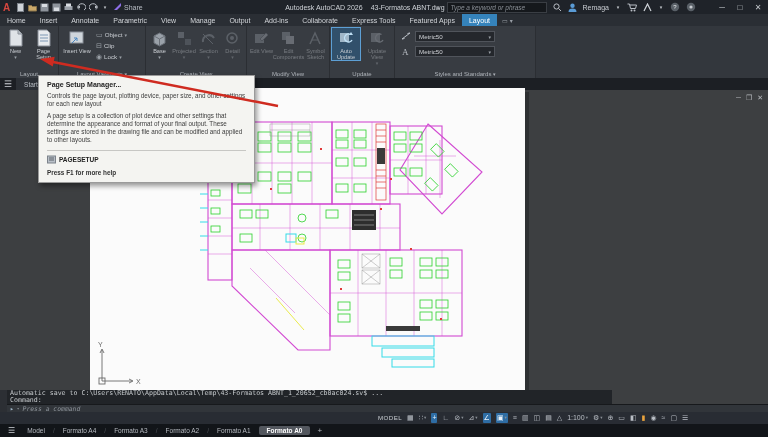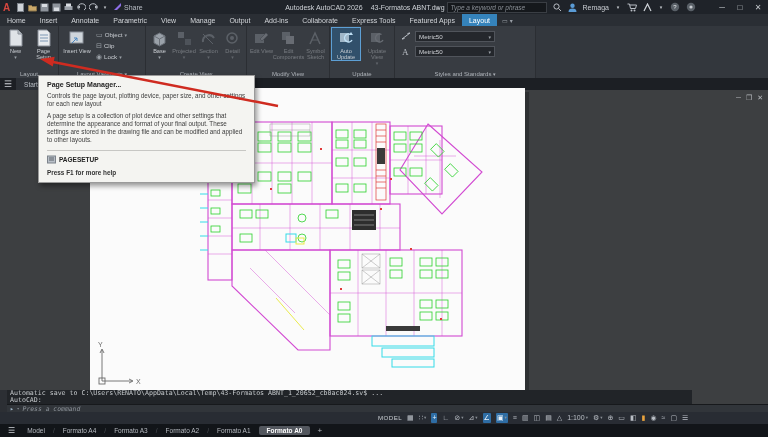--- a/index.html
+++ b/index.html
@@ -62,21 +62,21 @@
   
   .tooltip{left:38px;top:75px;width:199px;background:#f4f4f1;border:1px solid #9b9b9b;
            box-shadow:2px 3px 5px rgba(0,0,0,.4);padding:5px 8px 6px 8px;z-index:40;color:#3c3c3c;}
   .tt-title{font-size:7px;font-weight:bold;color:#222;}
   .tt-p{font-size:6.3px;line-height:8px;margin-top:4px;}
   .tt-hr{border:none;border-top:1px solid #c7c7c4;margin:6px 0 4px 0;}
   .tt-cmd{display:flex;align-items:center;gap:3px;font-size:6.5px;font-weight:bold;color:#222;}
   .tt-help{font-size:6.4px;font-weight:bold;margin-top:5px;color:#333;}
 
   
-  .cmdhist{left:0;top:390px;width:692px;height:14px;background:#212428;color:#c5c9cc;
+  .cmdhist{left:0;top:390px;width:612px;height:14px;background:#212428;color:#c5c9cc;
            font-family:"DejaVu Sans Mono",monospace;font-size:6.6px;line-height:7px;
            padding:0 0 0 10px;box-sizing:border-box;}
   .cmdstrip{left:0;top:390px;width:7px;height:22px;background:#2c2f34;z-index:2;}
   .cmdinput{left:0;top:404px;width:768px;height:8px;background:#31353a;border-top:1px solid #17191c;
             display:flex;align-items:center;font-family:"DejaVu Sans Mono",monospace;
             font-size:6.4px;color:#8e949b;box-sizing:border-box;padding-left:10px;gap:3px;}
 
   
   .statusbar{left:0;top:412px;width:768px;height:12px;background:#282c33;display:flex;
              align-items:center;gap:5px;color:#b9bec5;font-size:7px;padding-left:378px;box-sizing:border-box;}
@@ -544,21 +544,21 @@
 </div>
 
 <svg class="abs arrowlayer" width="768" height="437" viewBox="0 0 768 437">
   <line x1="53" y1="62" x2="278" y2="106" stroke="#cf2b20" stroke-width="2.4"></line>
   <polygon points="40,59 54.7,56.8 52.8,66.6" fill="#cf2b20"></polygon>
 </svg>
 
 <div class="abs cmdstrip"></div>
 <div class="abs cmdhist">
   <div>Automatic save to C:\Users\RENATO\AppData\Local\Temp\43-Formatos ABNT_1_20652_cb0ac024.sv$ ...</div>
-  <div>AutoCAD:</div>
+  <div>Command:</div>
 </div>
 <div class="abs cmdinput">
   <span style="color:#9fb6c8;">▸</span>
   <span style="font-size:4.5px;color:#8a9097;">▾</span>
   <span style="font-style:italic;">Press a command</span>
 </div>
 
 <div class="abs statusbar">
   <span class="sbi sb-label">MODEL</span>
   <span class="sbi">▦</span>

